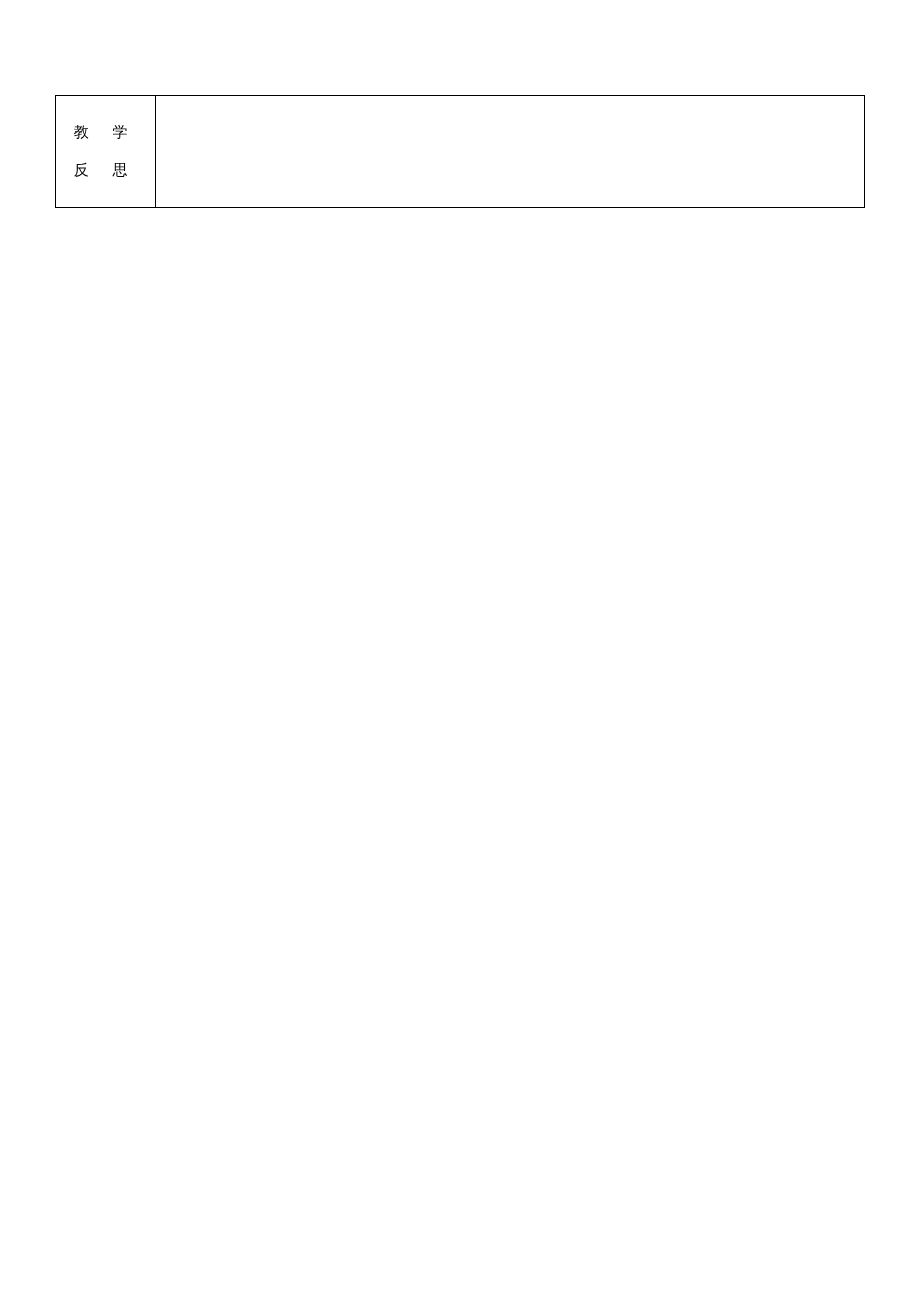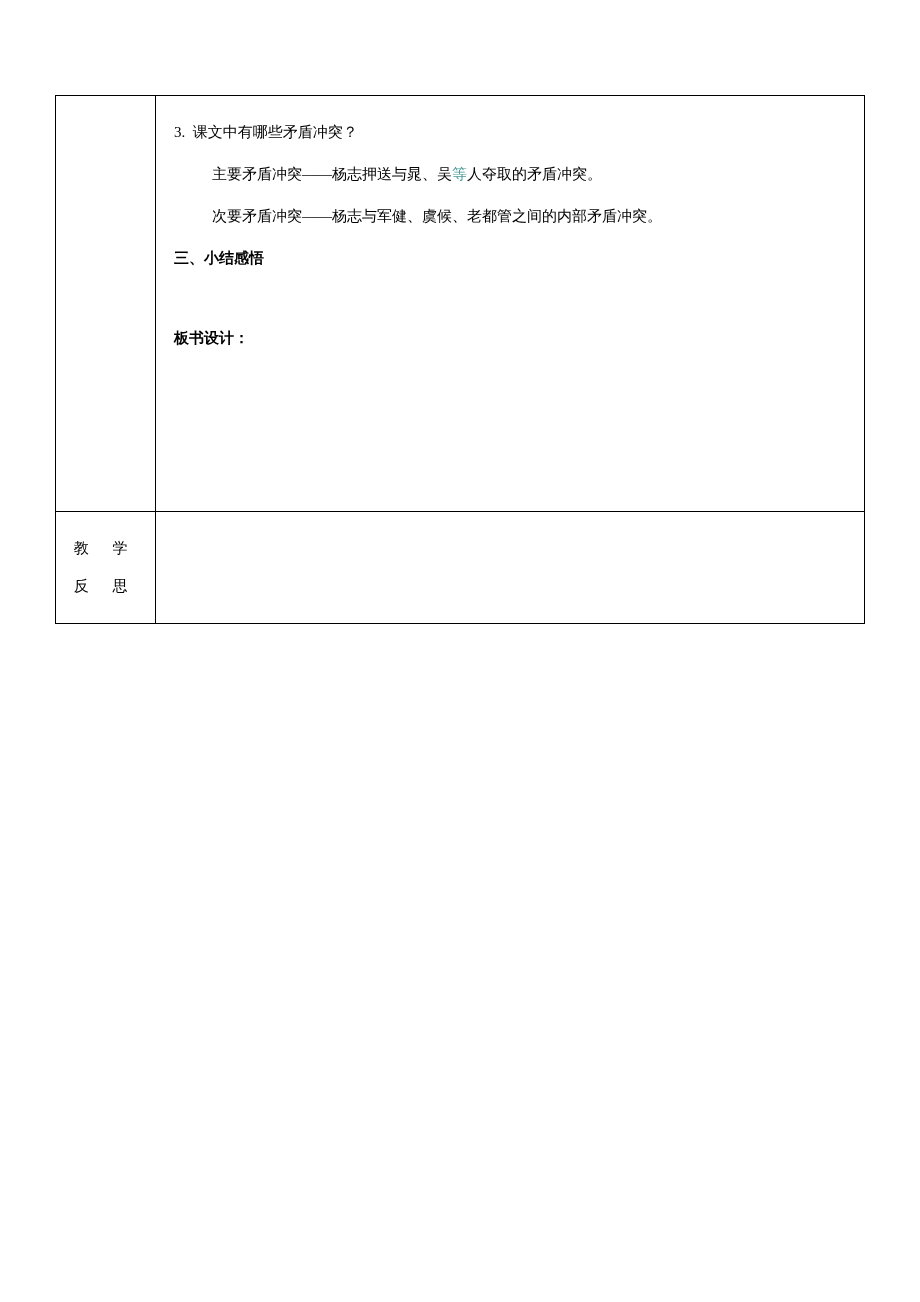--- a/index.html
+++ b/index.html
@@ -59,34 +59,20 @@
     }
     .teal {
       color: #4a9a9a;
     }
   </style>
 </head>
 <body>
 
 <table>
   <tbody>
-      <tr>
-    <td class="left-col content-cell"></td>
-    <td class="right-col content-cell">
-      <div class="question-line">
-        <span>3.</span>&nbsp;&nbsp;<span>课文中有哪些矛盾冲突？</span>
-      </div>
-      <div class="answer-line">
-        <span>主要矛盾冲突——杨志押送与晁、吴</span><span class="teal">等</span><span>人夺取的矛盾冲突。</span>
-      </div>
-      <div class="answer-line">次要矛盾冲突——杨志与军健、虞候、老都管之间的内部矛盾冲突。</div>
-      <div class="heading">三、小结感悟</div>
-      <div class="board-design">板书设计：</div>
-    </td>
-  </tr>
   <tr>
     <td class="left-col reflection-cell">
       <div>
         <span>教</span>&nbsp;<span>学</span><br>
         <span>反</span>&nbsp;<span>思</span>
       </div>
     </td>
     <td class="right-col reflection-cell"></td>
   </tr>
 </tbody>

